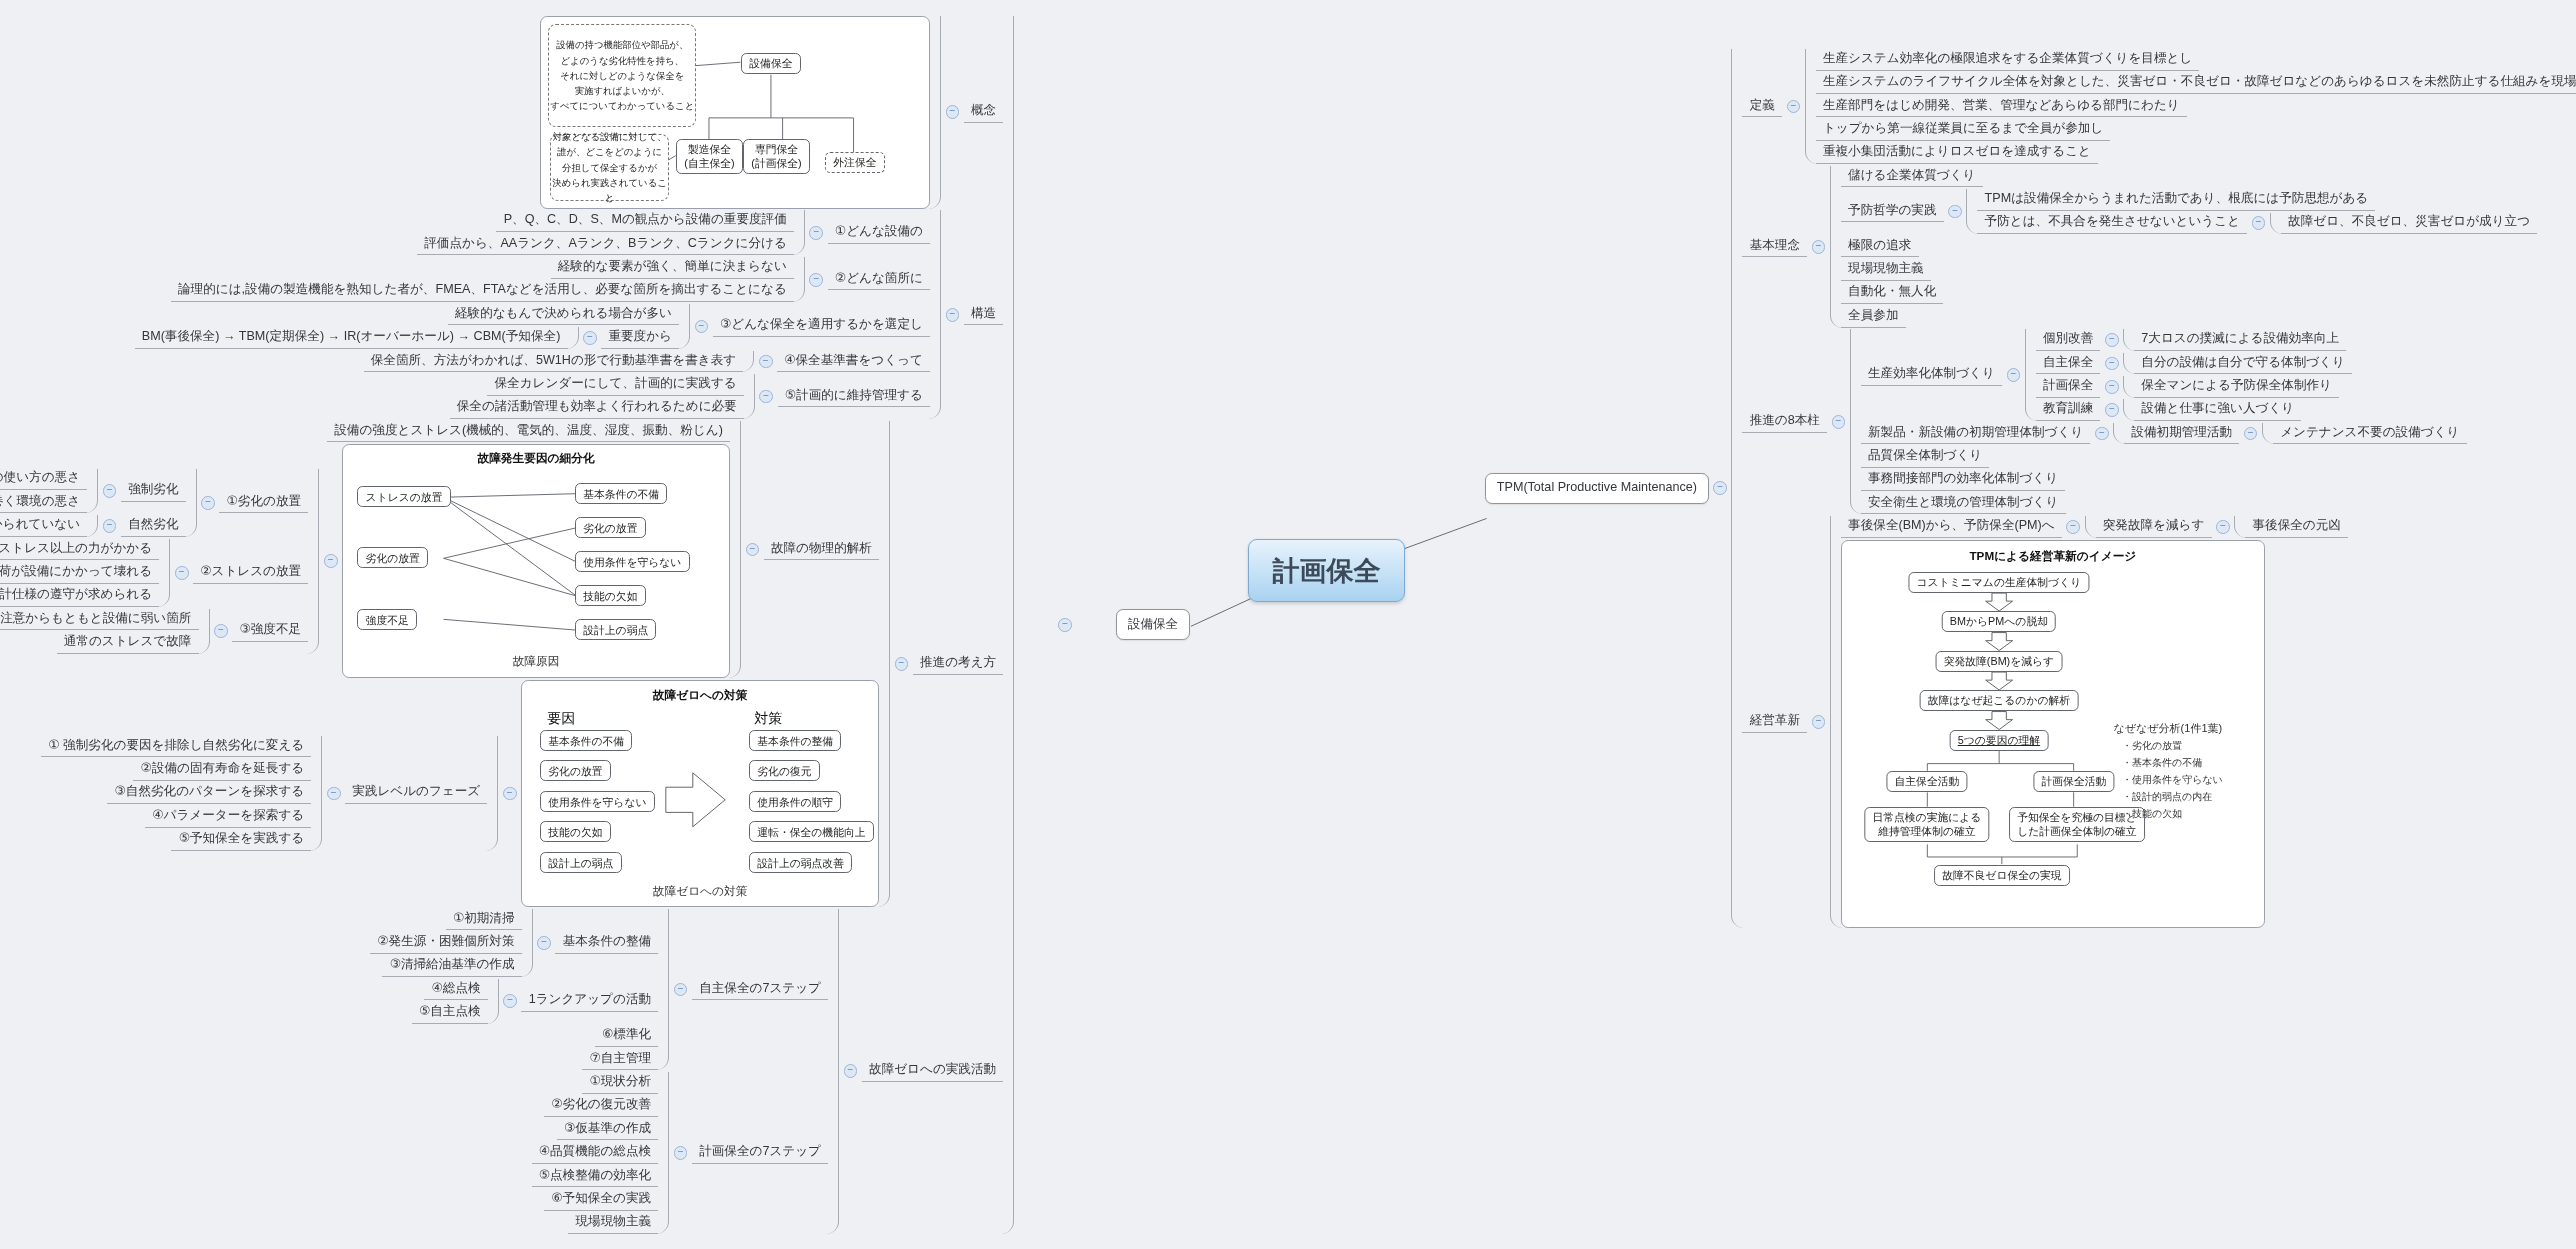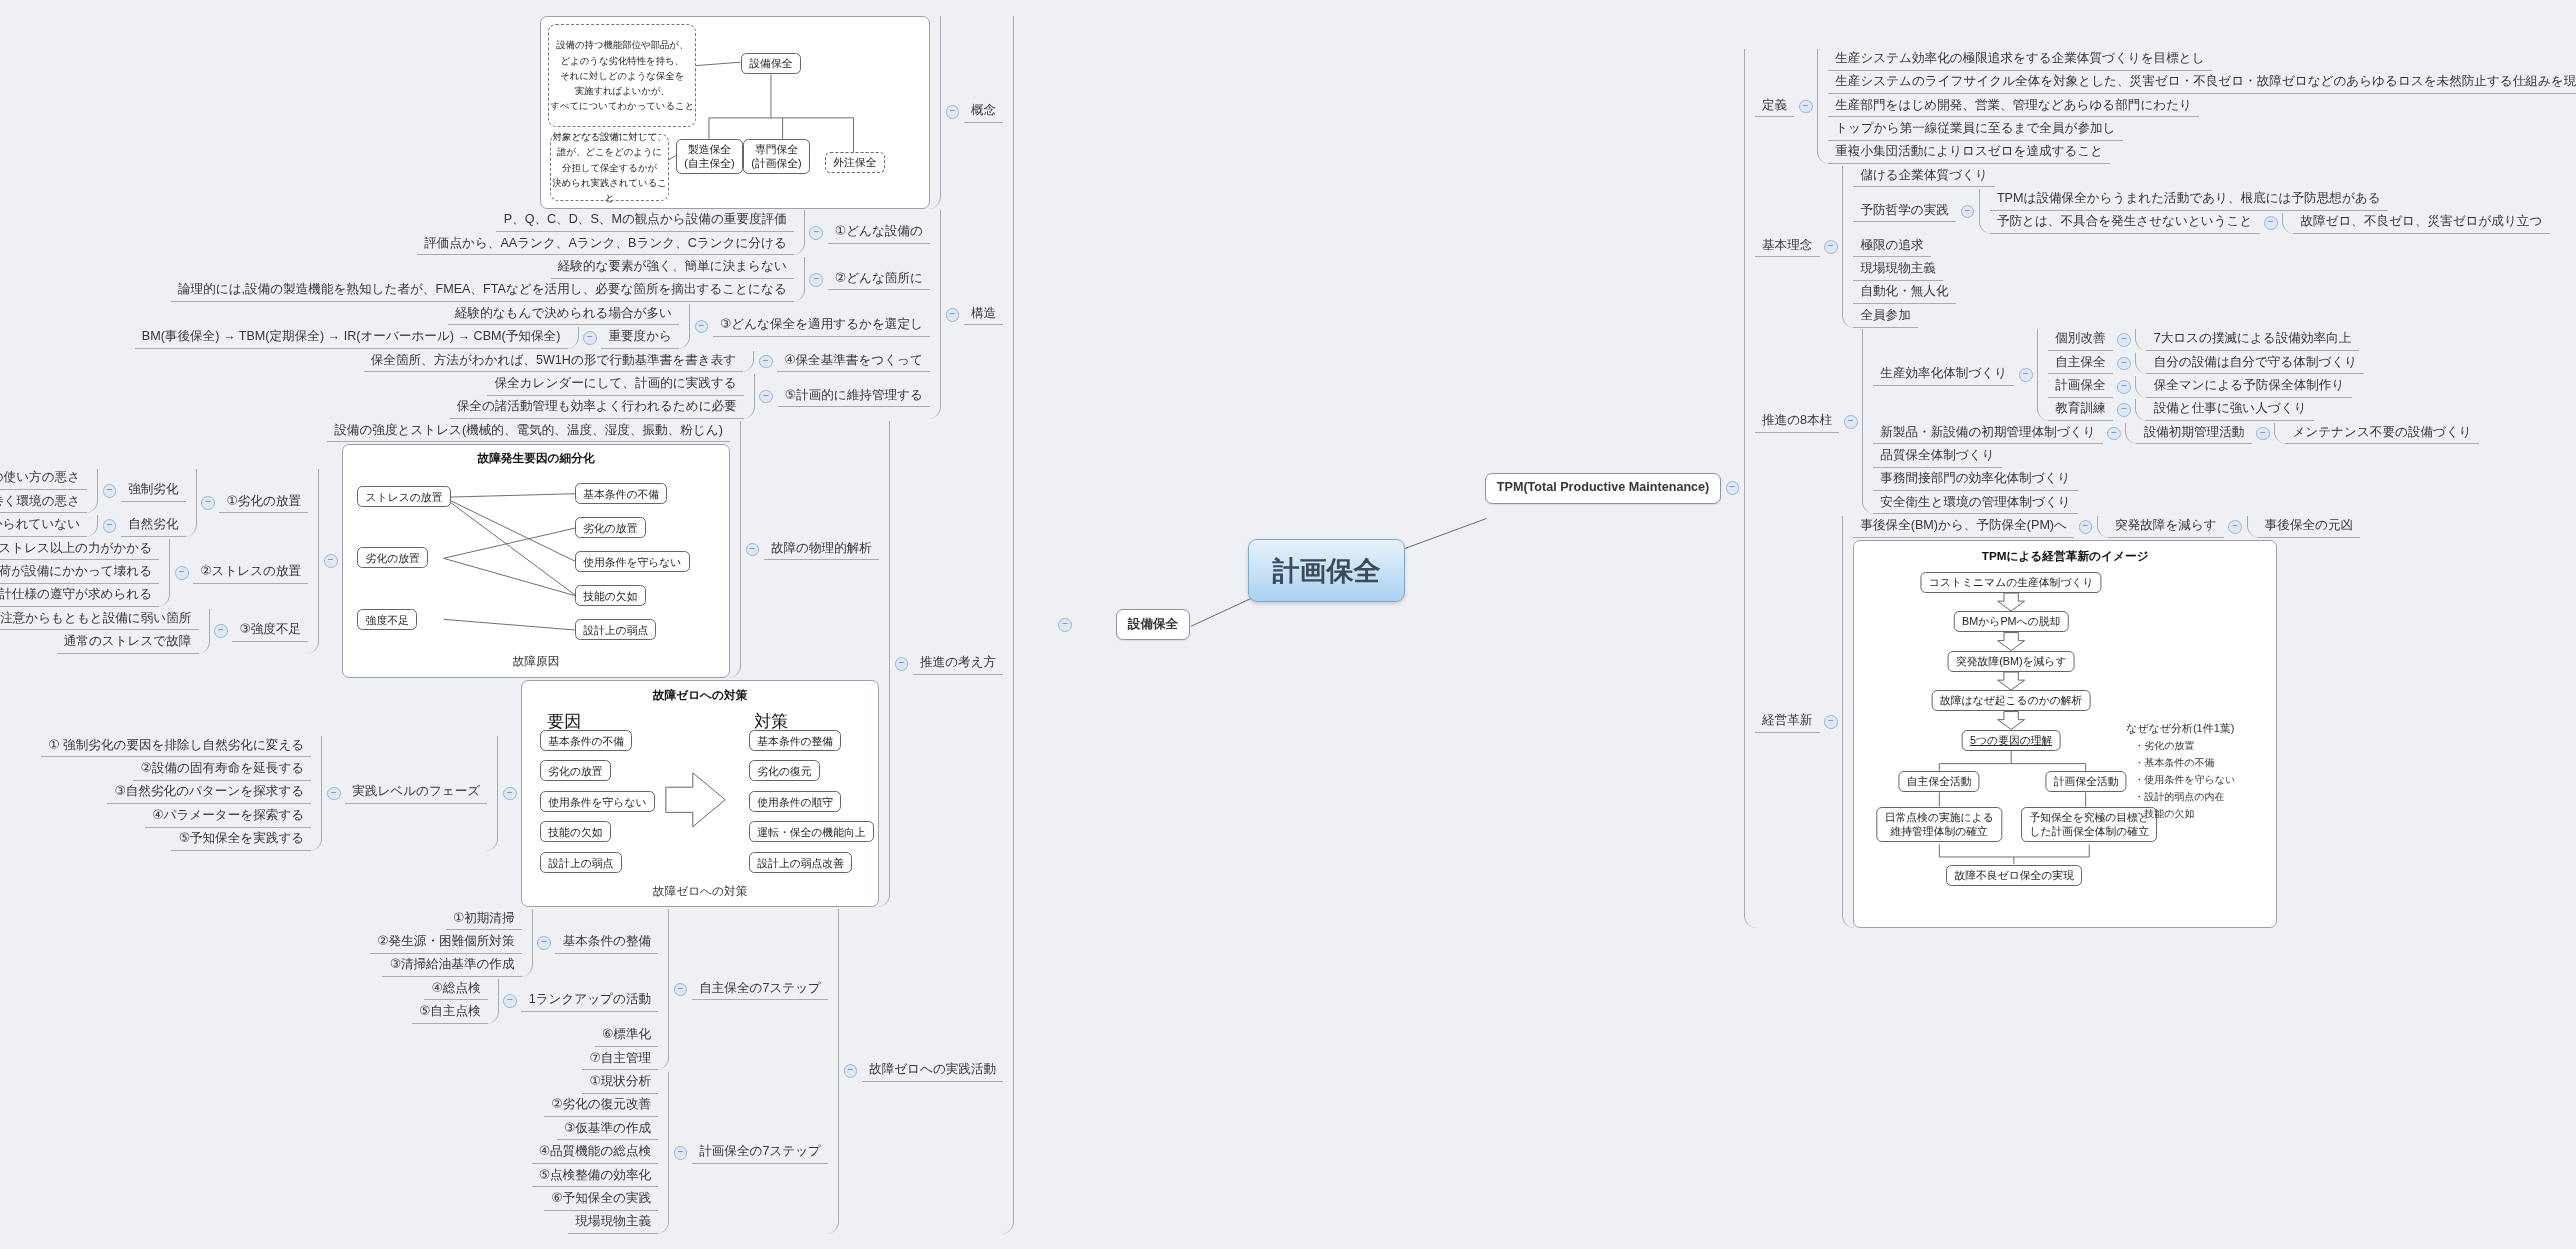--- a/index.html
+++ b/index.html
@@ -10,21 +10,21 @@
     color:#33363b;
   }
   #canvas{position:absolute;inset:0;}
   
   .branch{display:flex;align-items:center;gap:4.5px;}
   .branch.left{justify-content:flex-end;}
   .children{display:flex;flex-direction:column;gap:1.8px;}
   .branch.left>.children{align-items:flex-end;border-right:0.9px solid #a6abb4;padding-right:10px;border-radius:0 0 12.6px 0;}
   .branch.right>.children{align-items:flex-start;border-left:0.9px solid #a6abb4;padding-left:10px;border-radius:0 0 0 12.6px;}
   .topic{font-size:12.6px;line-height:1.42;padding:0.9px 7.2px 1.8px;border-bottom:0.9px solid #a6abb4;white-space:nowrap;}
-  .topic.box{border:0.9px solid #8f949c;border-radius:7.2px;background:#fff;padding:5.4px 10.8px;box-shadow:0 0.9px 1.8px rgba(0,0,0,.08);font-weight:bold;}
+  .topic.box{border:0.9px solid #8f949c;border-radius:7.2px;background:#fff;padding:5.4px 10.8px;box-shadow:0 0.9px 1.8px rgba(0,0,0,.08);}
   .minus{flex:0 0 auto;width:11.7px;height:11.7px;border-radius:50%;background:#dde8f7;border:0.9px solid #9db4d6;
     color:#5b82b5;font-size:10px;line-height:10px;text-align:center;cursor:pointer;}
   .tree-left{position:absolute;left:20px;top:1.8px;width:1170px;height:1246px;}
   .tree-right{position:absolute;left:1485px;top:49px;}
   
   .root{
     position:absolute;left:1248px;top:539px;
     background:linear-gradient(#e7f3fc,#a9d2f1);
     border:0.9px solid #7fa9cf;border-radius:9px;
     font-size:27px;font-weight:bold;color:#3c4a59;
@@ -35,21 +35,21 @@
   .figure svg{position:absolute;inset:0;}
   .fig-title{position:absolute;font-weight:bold;font-size:11.7px;color:#111;transform:translateX(-50%);white-space:nowrap;}
   .fig-caption{position:absolute;font-size:11.7px;color:#333;transform:translateX(-50%);white-space:nowrap;}
   .fbox{position:absolute;background:#fff;border:0.9px solid #61656c;border-radius:5.4px;
     font-size:10.8px;line-height:1.3;color:#222;padding:2.7px 7.2px;white-space:nowrap;text-align:center;}
   .fbox.dashed{border-style:dashed;}
   .fbox.center{transform:translateX(-50%);}
   .fnote{position:absolute;background:#fff;border:0.9px dashed #777;border-radius:8px;
     font-size:9.4px;line-height:1.62;color:#222;text-align:center;
     display:flex;flex-direction:column;justify-content:center;}
-  .fheader{position:absolute;font-size:17px;color:#111;white-space:nowrap;}
+  .fheader{position:absolute;font-size:14px;color:#111;white-space:nowrap;}
   .ftext{position:absolute;font-size:10px;line-height:1.7;color:#333;white-space:nowrap;}
   .ftext .t0{font-size:11px;text-align:center;}
   line,polyline{stroke:#5a5e66;stroke-width:1;fill:none;}
   .blockarrow{fill:#fff;stroke:#555;stroke-width:1;}
 </style>
 </head>
 <body>
 
 <div id="canvas">
   <svg id="root-links" width="2576" height="1249" style="position:absolute;inset:0;pointer-events:none;" viewBox="0 0 2866 1390">

